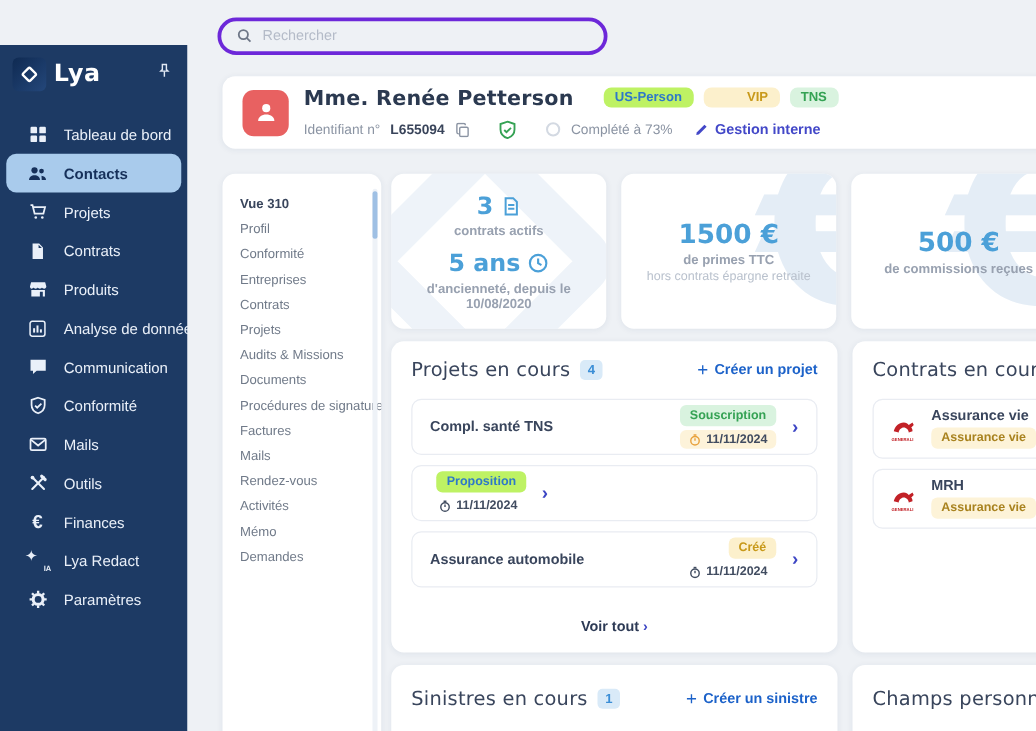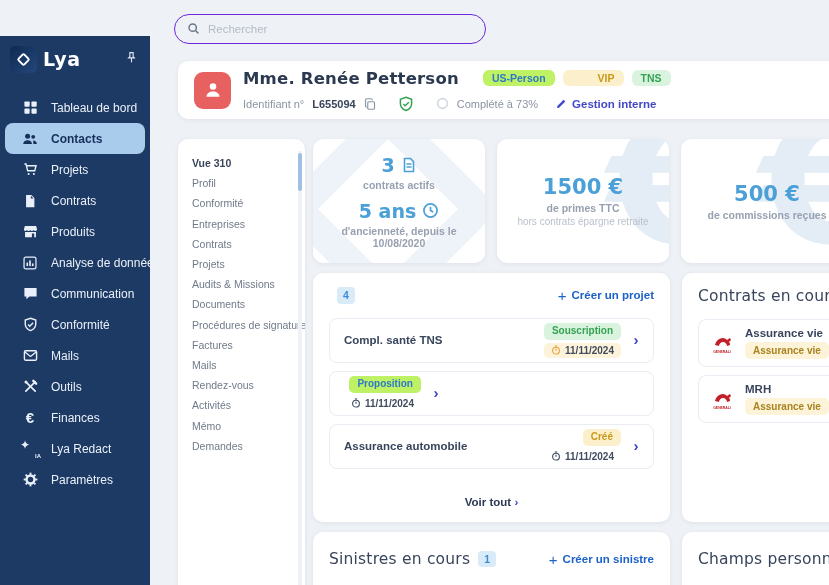--- a/index.html
+++ b/index.html
@@ -19,21 +19,21 @@
   .nav-item.active { background:#a9cbec; color:#16305a; font-weight:700; }
   .nav-item.active .ni { color:#16305a; }
   .icon-euro::before { content:"€"; font-size:15px; font-weight:700; }
   .icon-spark { position:relative; }
   .icon-spark::before { content:"✦"; font-size:12px; position:absolute; top:-3px; left:-2px; }
   .icon-spark::after { content:"IA"; font-size:6px; font-weight:700; position:absolute; bottom:-2px; right:-3px; }
 
   
   .main { flex:1; min-width:0; display:flex; flex-direction:column; background:#eef1f5; }
   .topbar { height:57px; flex:0 0 57px; display:flex; align-items:center; padding-left:24px; }
-  .search { width:312px; height:30px; border:1px solid #6d28d9; border-radius:16px; display:flex; align-items:center; padding:0 12px; gap:8px; background:transparent; }
+  .search { width:312px; height:30px; border:3px solid #6d28d9; border-radius:16px; display:flex; align-items:center; padding:0 12px; gap:8px; background:transparent; }
   .search input { border:none; outline:none; background:transparent; font-size:11.5px; color:#5b6574; width:100%; font-family:inherit; }
   .search input::placeholder { color:#b4bbc8; }
 
   .scroll { flex:1; overflow:hidden; padding:4px 0 0 28px; }
   .inner { width:880px; }
   .card { background:#fff; border-radius:10px; box-shadow:0 1px 5px rgba(30,58,95,.07); }
 
   
   .header-card { width:861px; height:58px; display:flex; align-items:center; padding:0 16px; gap:12px; }
   .avatar { width:37px; height:37px; border-radius:9px; background:#e86161; display:flex; align-items:center; justify-content:center; flex:0 0 37px; }
@@ -376,20 +376,21 @@
               </div>
               <div class="card stat-card wm-euro">
                 <div class="stat-main stat-big">500 €</div>
                 <div class="stat-label">de commissions reçues</div>
               </div>
             </div>
 
             <div style="display:flex; gap:12px">
               <section class="card list-card">
                 <div class="lc-head">
+                  <span class="lc-title">Projets en cours</span>
                   <span class="count-badge">4</span>
                   <span class="create-link">Créer un projet</span>
                 </div>
                 <div class="rows">
                   <div class="prow">
                     <span class="prow-title">Compl. santé TNS</span>
                     <span class="prow-right">
                       <span class="status b-green">Souscription</span>
                       <span class="date hl">
                         <span class="sw">

